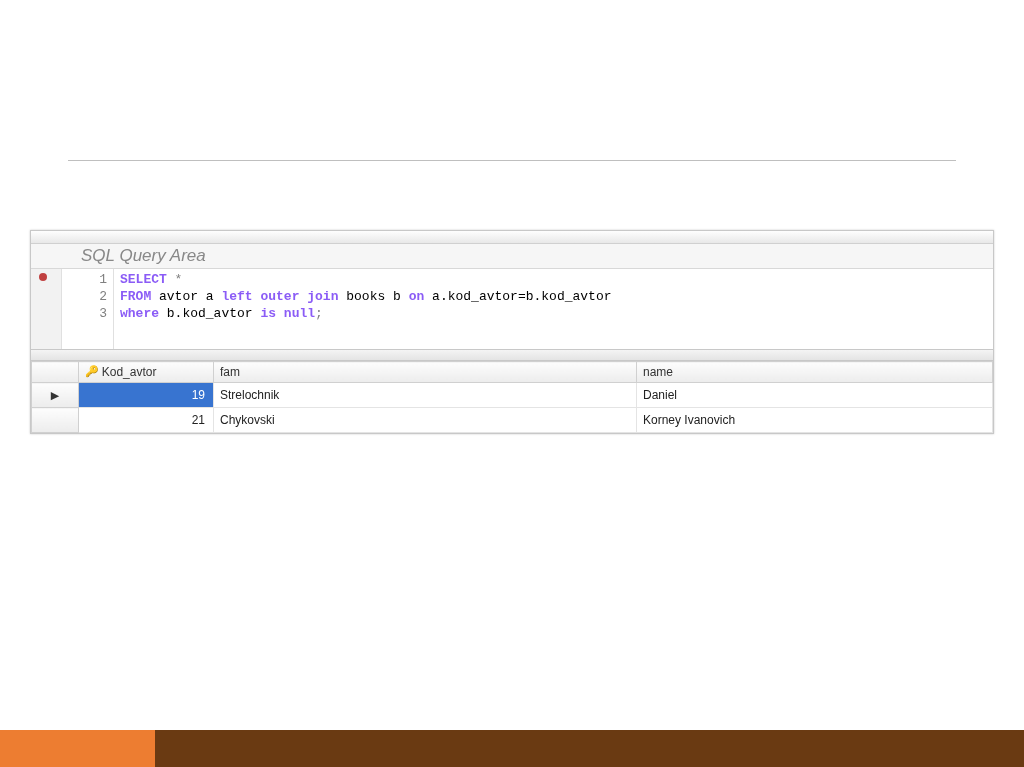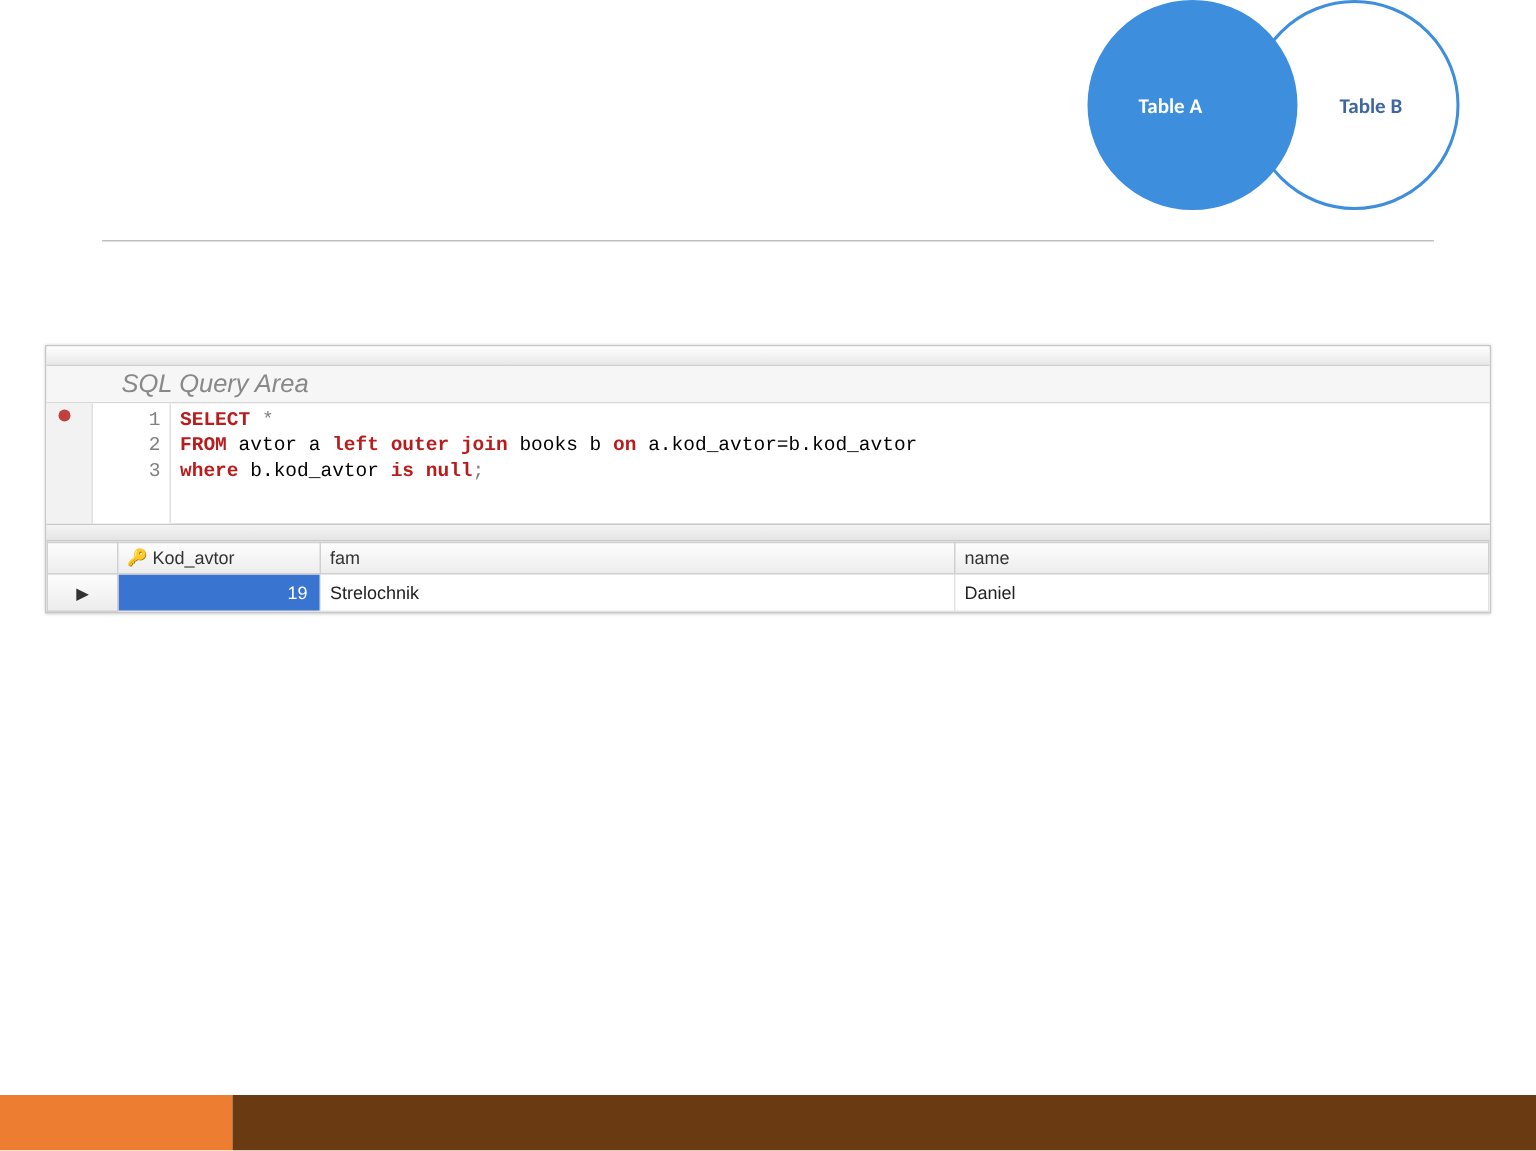--- a/index.html
+++ b/index.html
@@ -136,21 +136,21 @@
   }
   .code-lines {
     flex: 1;
     padding: 2px 6px;
     font-family: 'Courier New', monospace;
     font-size: 13px;
     line-height: 17px;
     color: #000;
     white-space: pre;
   }
-  .kw { color: #b91c1c; font-weight: bold; }
+  .kw { color: #8b5cf6; font-weight: bold; }
   .op { color: #808080; }
 
   .splitter {
     height: 10px;
     background: linear-gradient(#f4f4f4, #e4e4e4);
     border-top: 1px solid #c8c8c8;
     border-bottom: 1px solid #c8c8c8;
   }
 
   
@@ -211,26 +211,20 @@
   .footer-orange { flex: 0 0 155px; background: #ed7d31; }
   .footer-brown  { flex: 1; background: #6a3a12; }
 </style>
 </head>
 <body>
 
 <div class="slide">
 
   <div class="title-underline"></div>
 
-  <div class="venn">
-    <div class="circle circle-b"></div>
-    <div class="circle circle-a"></div>
-    <div class="clabel clabel-a">Table A</div>
-    <div class="clabel clabel-b">Table B</div>
-  </div>
 
   <div class="editor-panel">
     <div class="panel-header"></div>
     <div class="query-label-row">SQL Query Area</div>
 
     <div class="code-area">
       <div class="breakpoint-gutter">
         <div class="bp-dot"></div>
       </div>
       <div class="line-gutter">
@@ -257,20 +251,26 @@
             <th class="col-name">name</th>
           </tr>
         </thead>
         <tbody>
           <tr class="sel">
             <td class="rowhead"><span class="arrow">▶</span></td>
             <td class="col-kod cell-sel">19</td>
             <td class="col-fam">Strelochnik</td>
             <td class="col-name">Daniel</td>
           </tr>
+          <tr>
+            <td class="rowhead"></td>
+            <td class="col-kod">21</td>
+            <td class="col-fam">Chykovski</td>
+            <td class="col-name">Korney Ivanovich</td>
+          </tr>
         </tbody>
       </table>
     </div>
   </div>
 
 </div>
 
 <div class="footer-bar">
   <div class="footer-orange"></div>
   <div class="footer-brown"></div>

